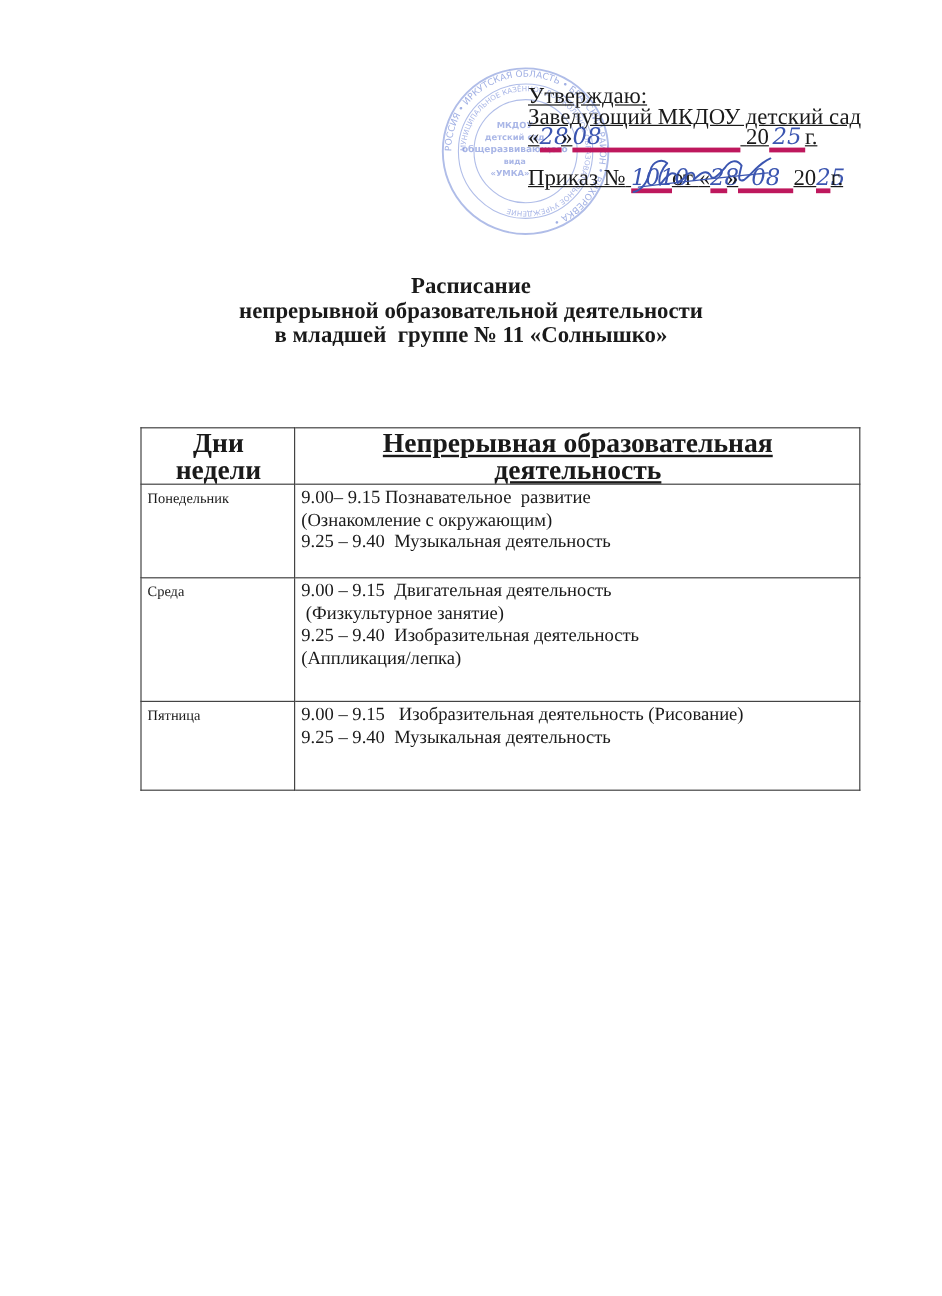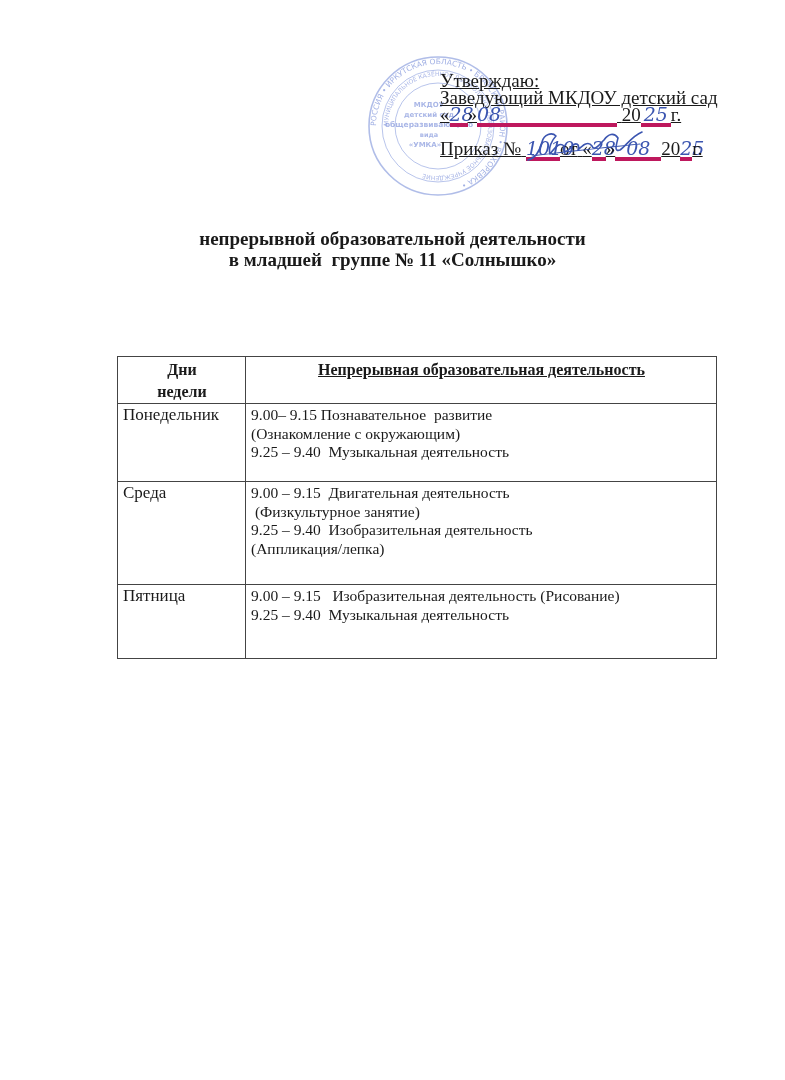--- a/index.html
+++ b/index.html
@@ -26,24 +26,24 @@
     position: absolute; left: 0; width: 785px; top: 229px; text-align: center;
     font-weight: bold; font-size: 19px; line-height: 20.5px;
   }
   table.schedule {
     position: absolute; left: 117px; top: 356px; width: 600px;
     border-collapse: collapse; font-size: 15.5px; line-height: 18.5px;
   }
   table.schedule td, table.schedule th {
     border: 1.3px solid #444; vertical-align: top; padding: 2px 4px 0 5px;
   }
-  table.schedule th { font-weight: bold; font-size: 16px; line-height: 22px; }
+  table.schedule th { font-weight: bold; font-size: 23px; line-height: 22px; }
   th.day-h { width: 118px; text-align: center; padding-top: 3px; }
   th.act-h { text-align: center; padding-top: 4px; text-decoration: underline; }
-  td.day { font-size: 17px; padding-top: 3px; }
+  td.day { font-size: 12px; padding-top: 3px; }
   tr.r-head { height: 46px; }
   tr.r-mon { height: 78px; }
   tr.r-tue { height: 110px; }
   tr.r-wed { height: 103px; }
   tr.r-thu { height: 105px; }
   tr.r-fri { height: 74px; }
   .act-line { display: block; white-space: pre; }
 </style>
 </head>
 <body>
@@ -86,20 +86,21 @@
     <span>«</span><span class="uline hand" style="width:14px;">28</span><span>»</span><span class="uline hand" style="width:46px;">08</span><span>20</span><span class="uline hand" style="width:12px;">25</span><span>г.</span>
   </div>
 </div>
 
 <svg class="signature" viewBox="0 0 125 36">
   <path d="M6,32 C14,30 18,22 20,14 C22,6 30,4 34,8 C30,12 26,20 28,26 C34,18 38,14 42,18 C40,24 44,26 50,18 C54,14 58,16 56,22 C60,18 66,12 70,18 C72,24 78,16 82,12 C86,6 92,4 96,10 C94,18 92,24 98,22 C104,18 110,8 120,4" fill="none" stroke="#3b55b0" stroke-width="1.6" stroke-linecap="round" stroke-linejoin="round"></path>
   <path d="M10,28 C40,24 80,20 118,16" fill="none" stroke="#3b55b0" stroke-width="1.1" stroke-linecap="round"></path>
 </svg>
 
 <div class="title">
+  <div>Расписание</div>
   <div>непрерывной образовательной деятельности</div>
   <div style="white-space:pre;">в младшей  группе № 11 «Солнышко»</div>
 </div>
 
 <table class="schedule">
   <tbody>
       <tr class="r-head">
     <th class="day-h">
       <div>Дни</div>
       <div>недели</div>

